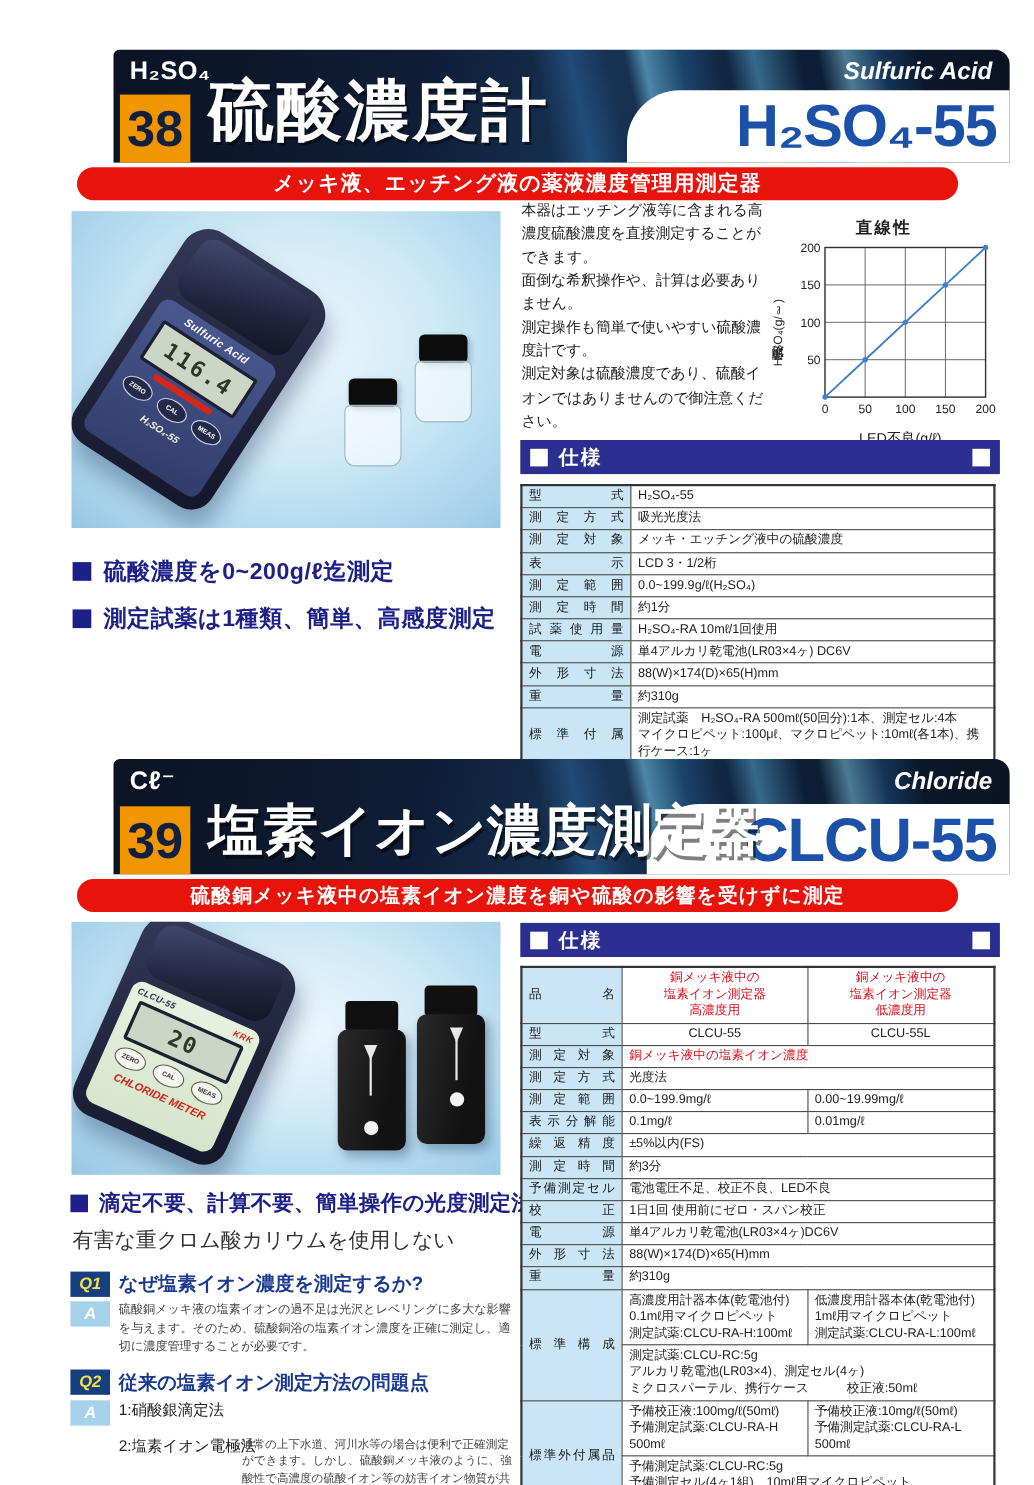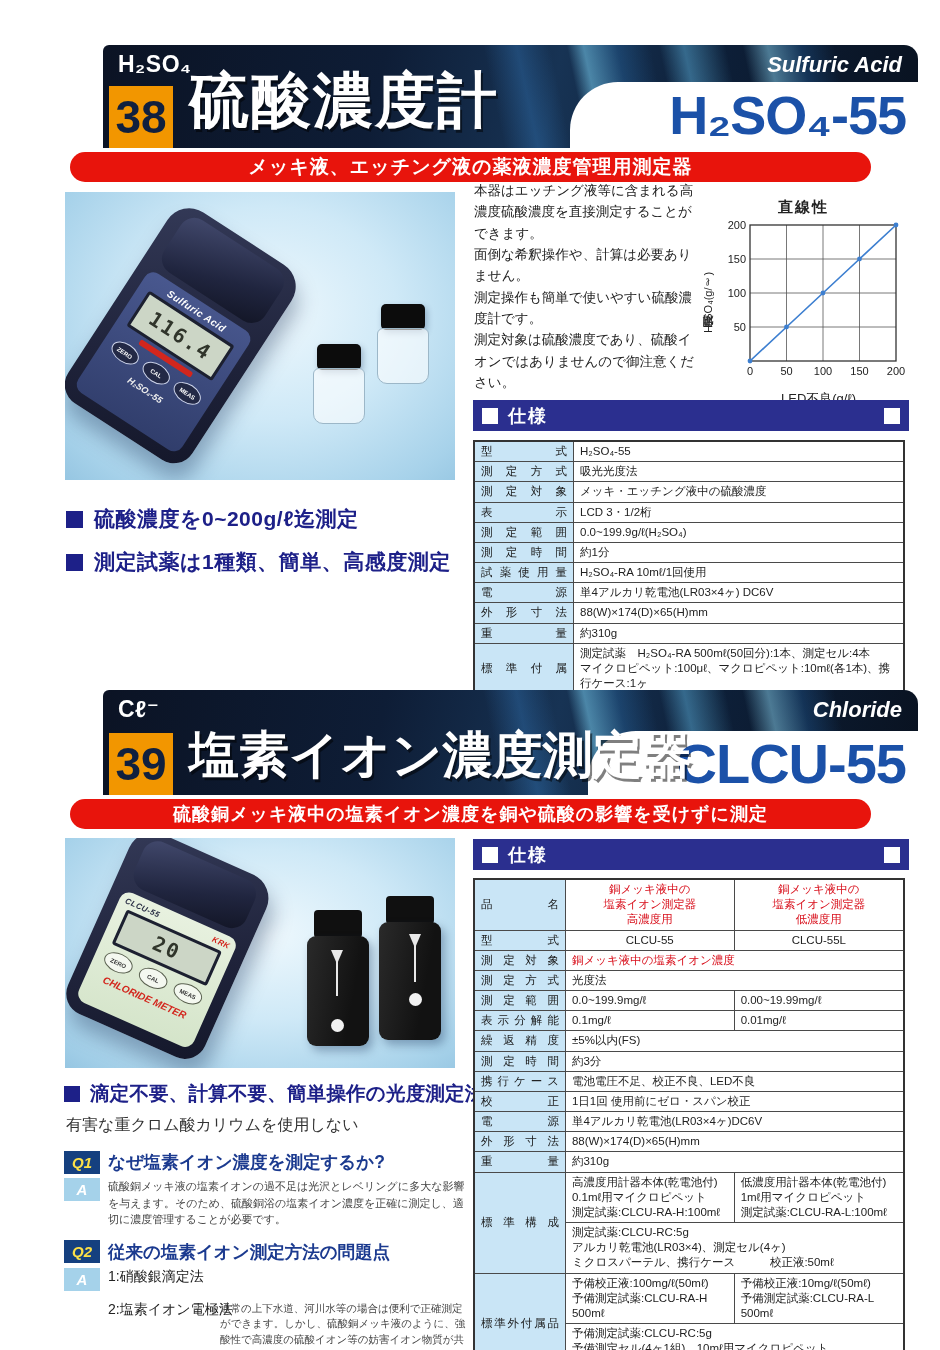--- a/index.html
+++ b/index.html
@@ -85,21 +85,21 @@
   table.spec td.pre{white-space:pre-line;}
   table.spec td.red{color:#d80c18;}
   table.spec td.ctr{text-align:center;}
   .t2 td.v2{width:166px;}
 
   
   .left2{position:absolute;left:64px;top:1080px;width:406px;}
   .h2row{display:flex;align-items:center;margin-bottom:8px;}
   .h2row .sq{width:16px;height:16px;background:#1d2088;margin-right:10px;flex:0 0 auto;}
   .h2row .ht{color:#1d2088;font-size:19.5px;font-weight:bold;white-space:nowrap;letter-spacing:.2px;}
-  .subnote{font-size:16px;color:#333;margin:0 0 14px 2px;}
+  .subnote{font-size:19px;color:#333;margin:0 0 14px 2px;}
   .qrow{display:flex;align-items:center;margin-bottom:4px;}
   .qbadge{width:36px;height:23px;background:#15407f;color:#fde047;font-size:15px;font-weight:bold;font-style:italic;
     display:flex;align-items:center;justify-content:center;margin-right:8px;flex:0 0 auto;}
   .qtext{color:#1b3a8f;font-size:17.5px;font-weight:bold;white-space:nowrap;}
   .arow{display:flex;margin-bottom:12px;}
   .abadge{width:36px;height:23px;background:#a5d2ea;color:#fff;font-size:15px;font-weight:bold;font-style:italic;
     display:flex;align-items:center;justify-content:center;margin-right:8px;flex:0 0 auto;}
   .atext{font-size:11px;color:#444;line-height:1.5;flex:1;}
   .mrow{display:flex;margin-bottom:10px;}
   .mcol{width:36px;margin-right:8px;flex:0 0 auto;}
@@ -372,21 +372,21 @@
     </tr>
     <tr>
       <td class="lab">繰返精度</td>
       <td class="val" colspan="2">±5%以内(FS)</td>
     </tr>
     <tr>
       <td class="lab">測定時間</td>
       <td class="val" colspan="2">約3分</td>
     </tr>
     <tr>
-      <td class="lab">携行ケース</td>
+      <td class="lab">予備測定セル</td>
       <td class="val" colspan="2">電池電圧不足、校正不良、LED不良</td>
     </tr>
     <tr>
       <td class="lab">校正</td>
       <td class="val" colspan="2">1日1回 使用前にゼロ・スパン校正</td>
     </tr>
     <tr>
       <td class="lab">電源</td>
       <td class="val" colspan="2">単4アルカリ乾電池(LR03×4ヶ)DC6V</td>
     </tr>

